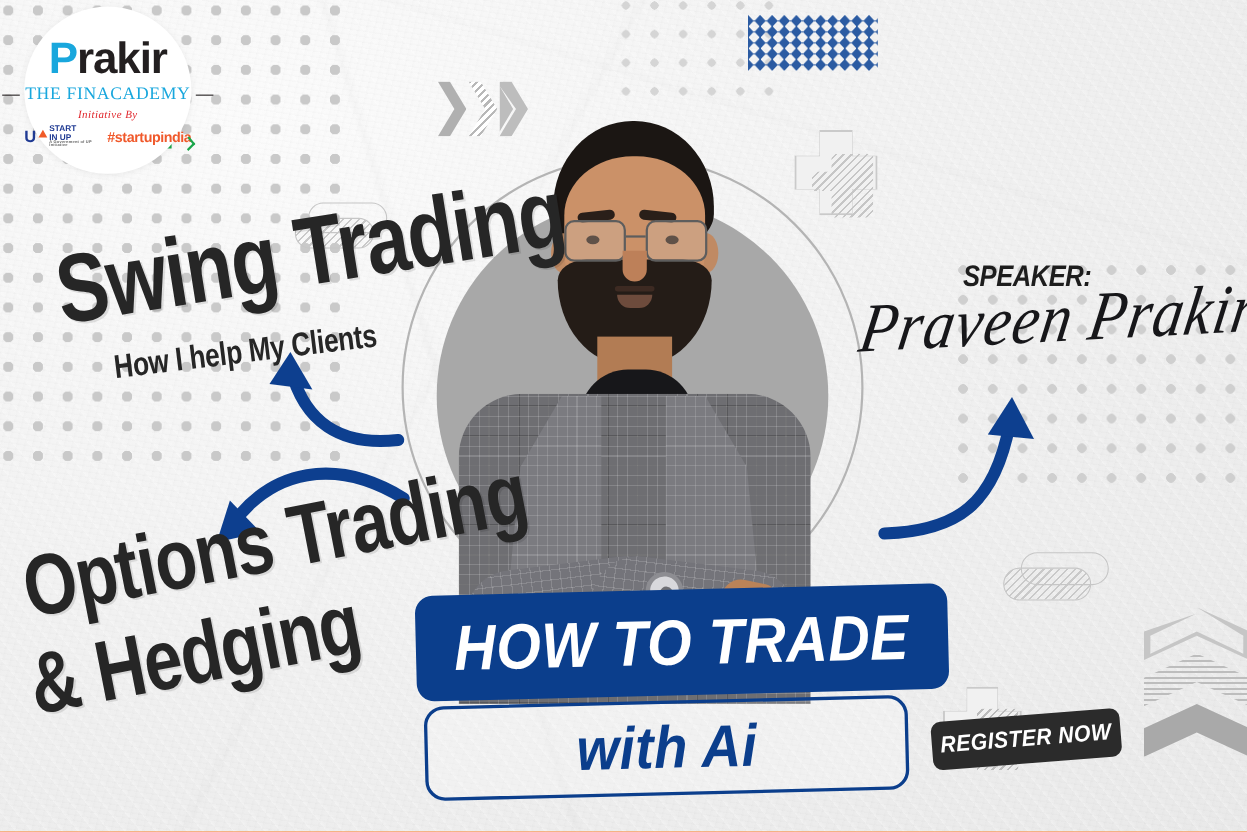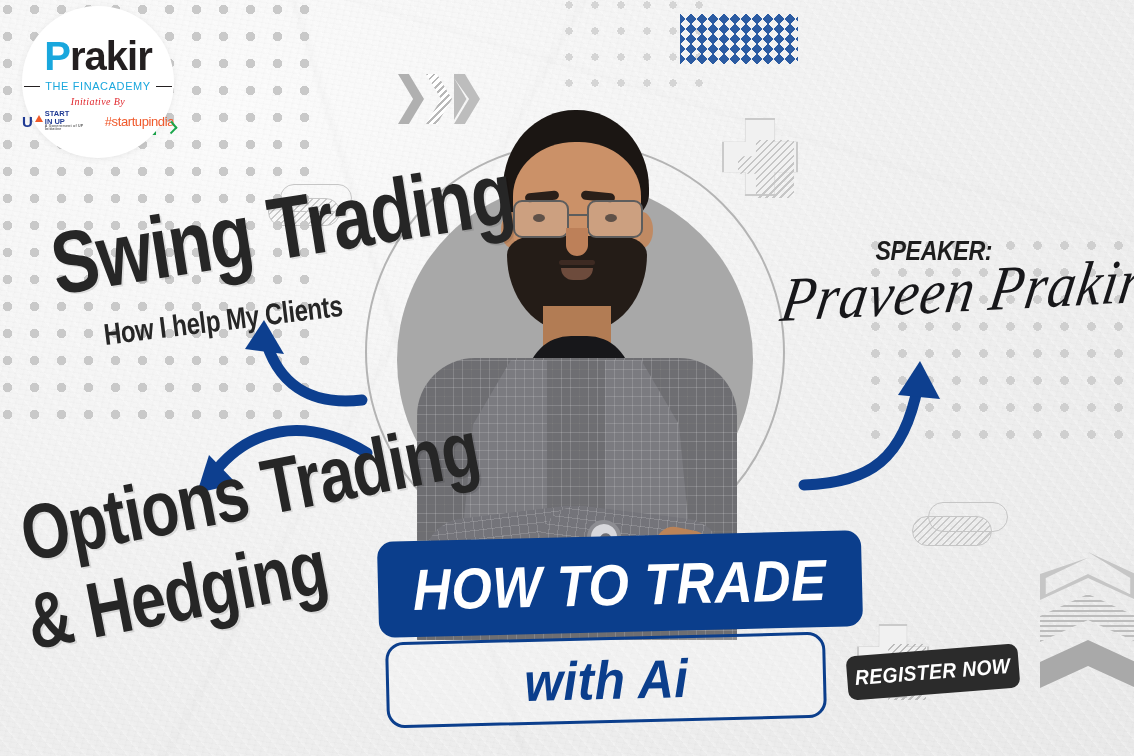--- a/index.html
+++ b/index.html
@@ -66,22 +66,23 @@
     font-size:40px; font-weight:700; letter-spacing:-1px;
     color:#231f20; line-height:1; margin-top:4px;
     font-family:"Liberation Sans", sans-serif;
   }
   .logo-word .p-mark{ color:#19a7dd; }
   .logo-rule{
     display:flex; align-items:center; gap:5px; margin-top:4px;
   }
   .logo-rule .bar{ width:16px; height:1.6px; background:#231f20; }
   .logo-sub{
-    font-size:11px; letter-spacing:.6px; color:#19a7dd; font-weight:500;
+    font-size:16px; letter-spacing:.6px; color:#19a7dd; font-weight:500;
     white-space:nowrap;
+    font-family:Liberation Serif, serif;
   }
   .logo-recog{
     font-size:10px; color:#e0262c; margin-top:4px; font-style:italic;
     font-family:"Liberation Serif", serif; letter-spacing:.4px;
   }
   .logo-badges{
     display:flex; align-items:center; gap:6px; margin-top:3px;
   }
   .badge-startinup{ display:flex; align-items:center; gap:2px; }
   .badge-startinup .u-mark{
@@ -93,21 +94,21 @@
     margin-bottom:5px;
   }
   .badge-startinup .txt{
     font-size:7.5px; font-weight:700; color:#1f3a93; line-height:.95;
     text-align:left;
   }
   .badge-startinup .gov{
     font-size:3.6px; color:#666; letter-spacing:.2px; display:block;
   }
   .badge-startupindia{
-    font-size:13px; font-weight:400; color:#f0592b; letter-spacing:-.4px;
+    font-size:13px; font-weight:700; color:#f0592b; letter-spacing:-.4px;
     position:relative;
   }
   .badge-startupindia .tick{
     position:absolute; right:-2px; bottom:-3px; width:9px; height:9px;
     border-right:2px solid #1aa64b; border-bottom:2px solid #1aa64b;
     transform:rotate(-45deg) skewX(-6deg);
   }
 
   
   #portrait-zone{

